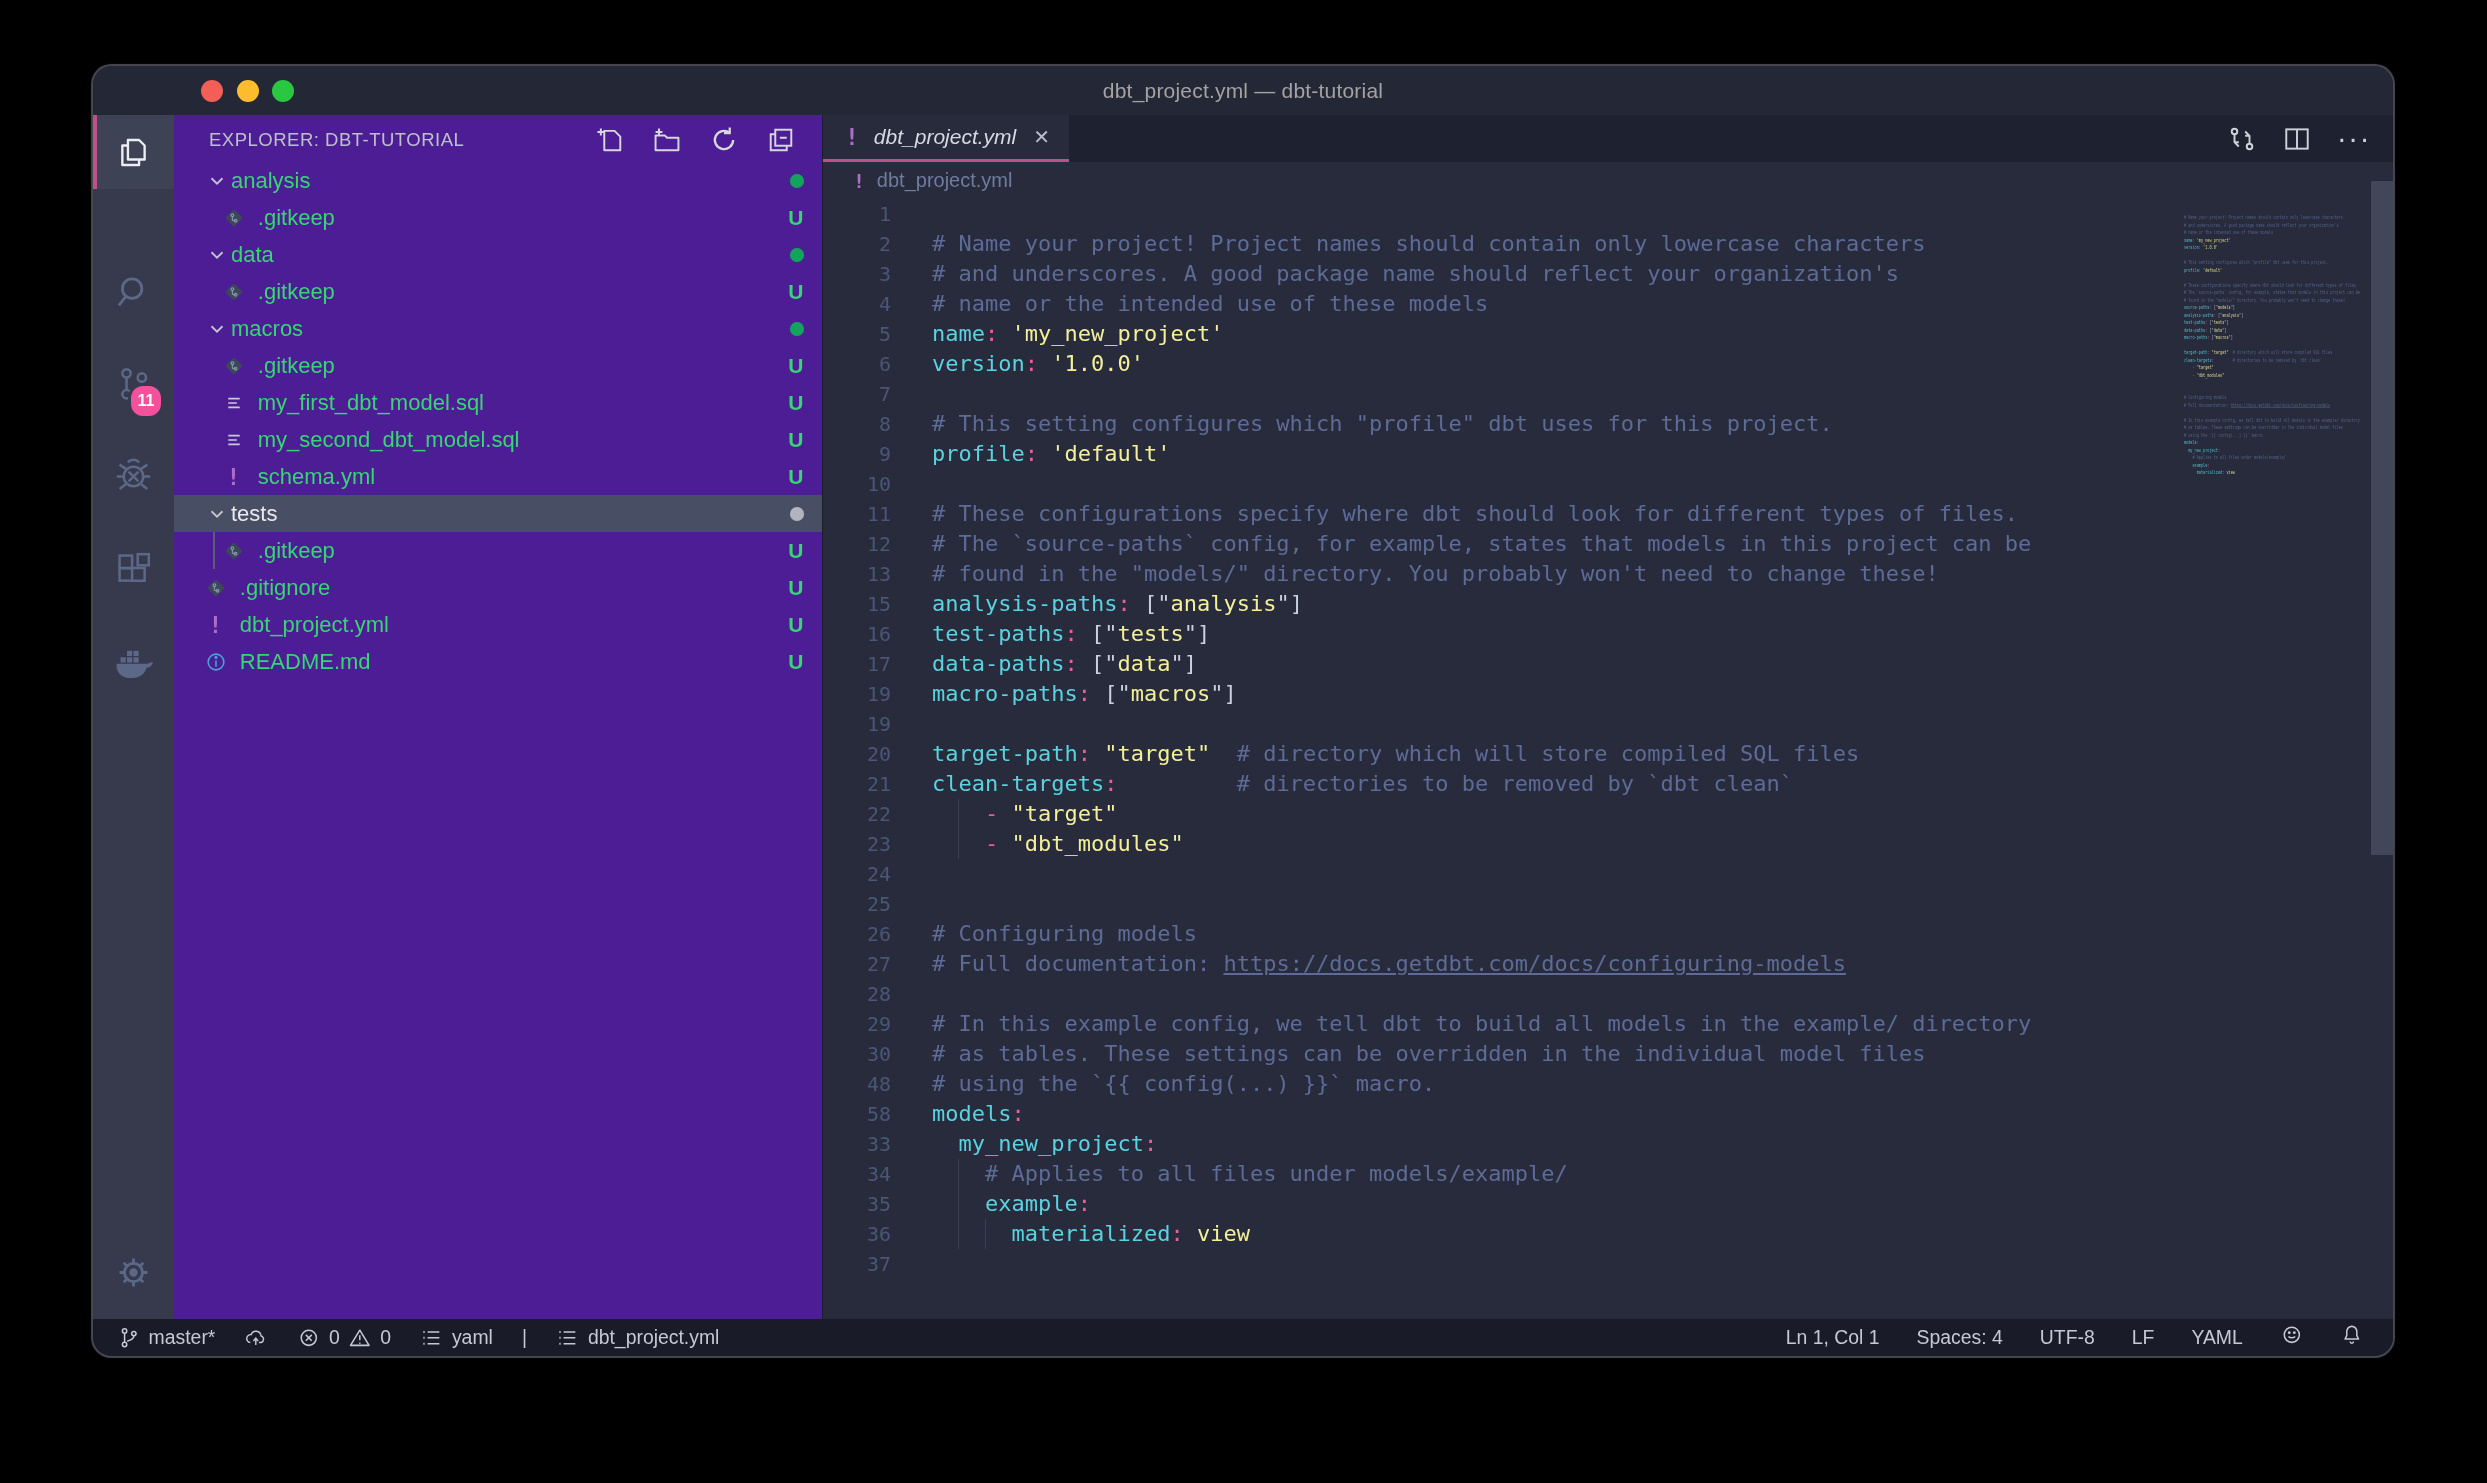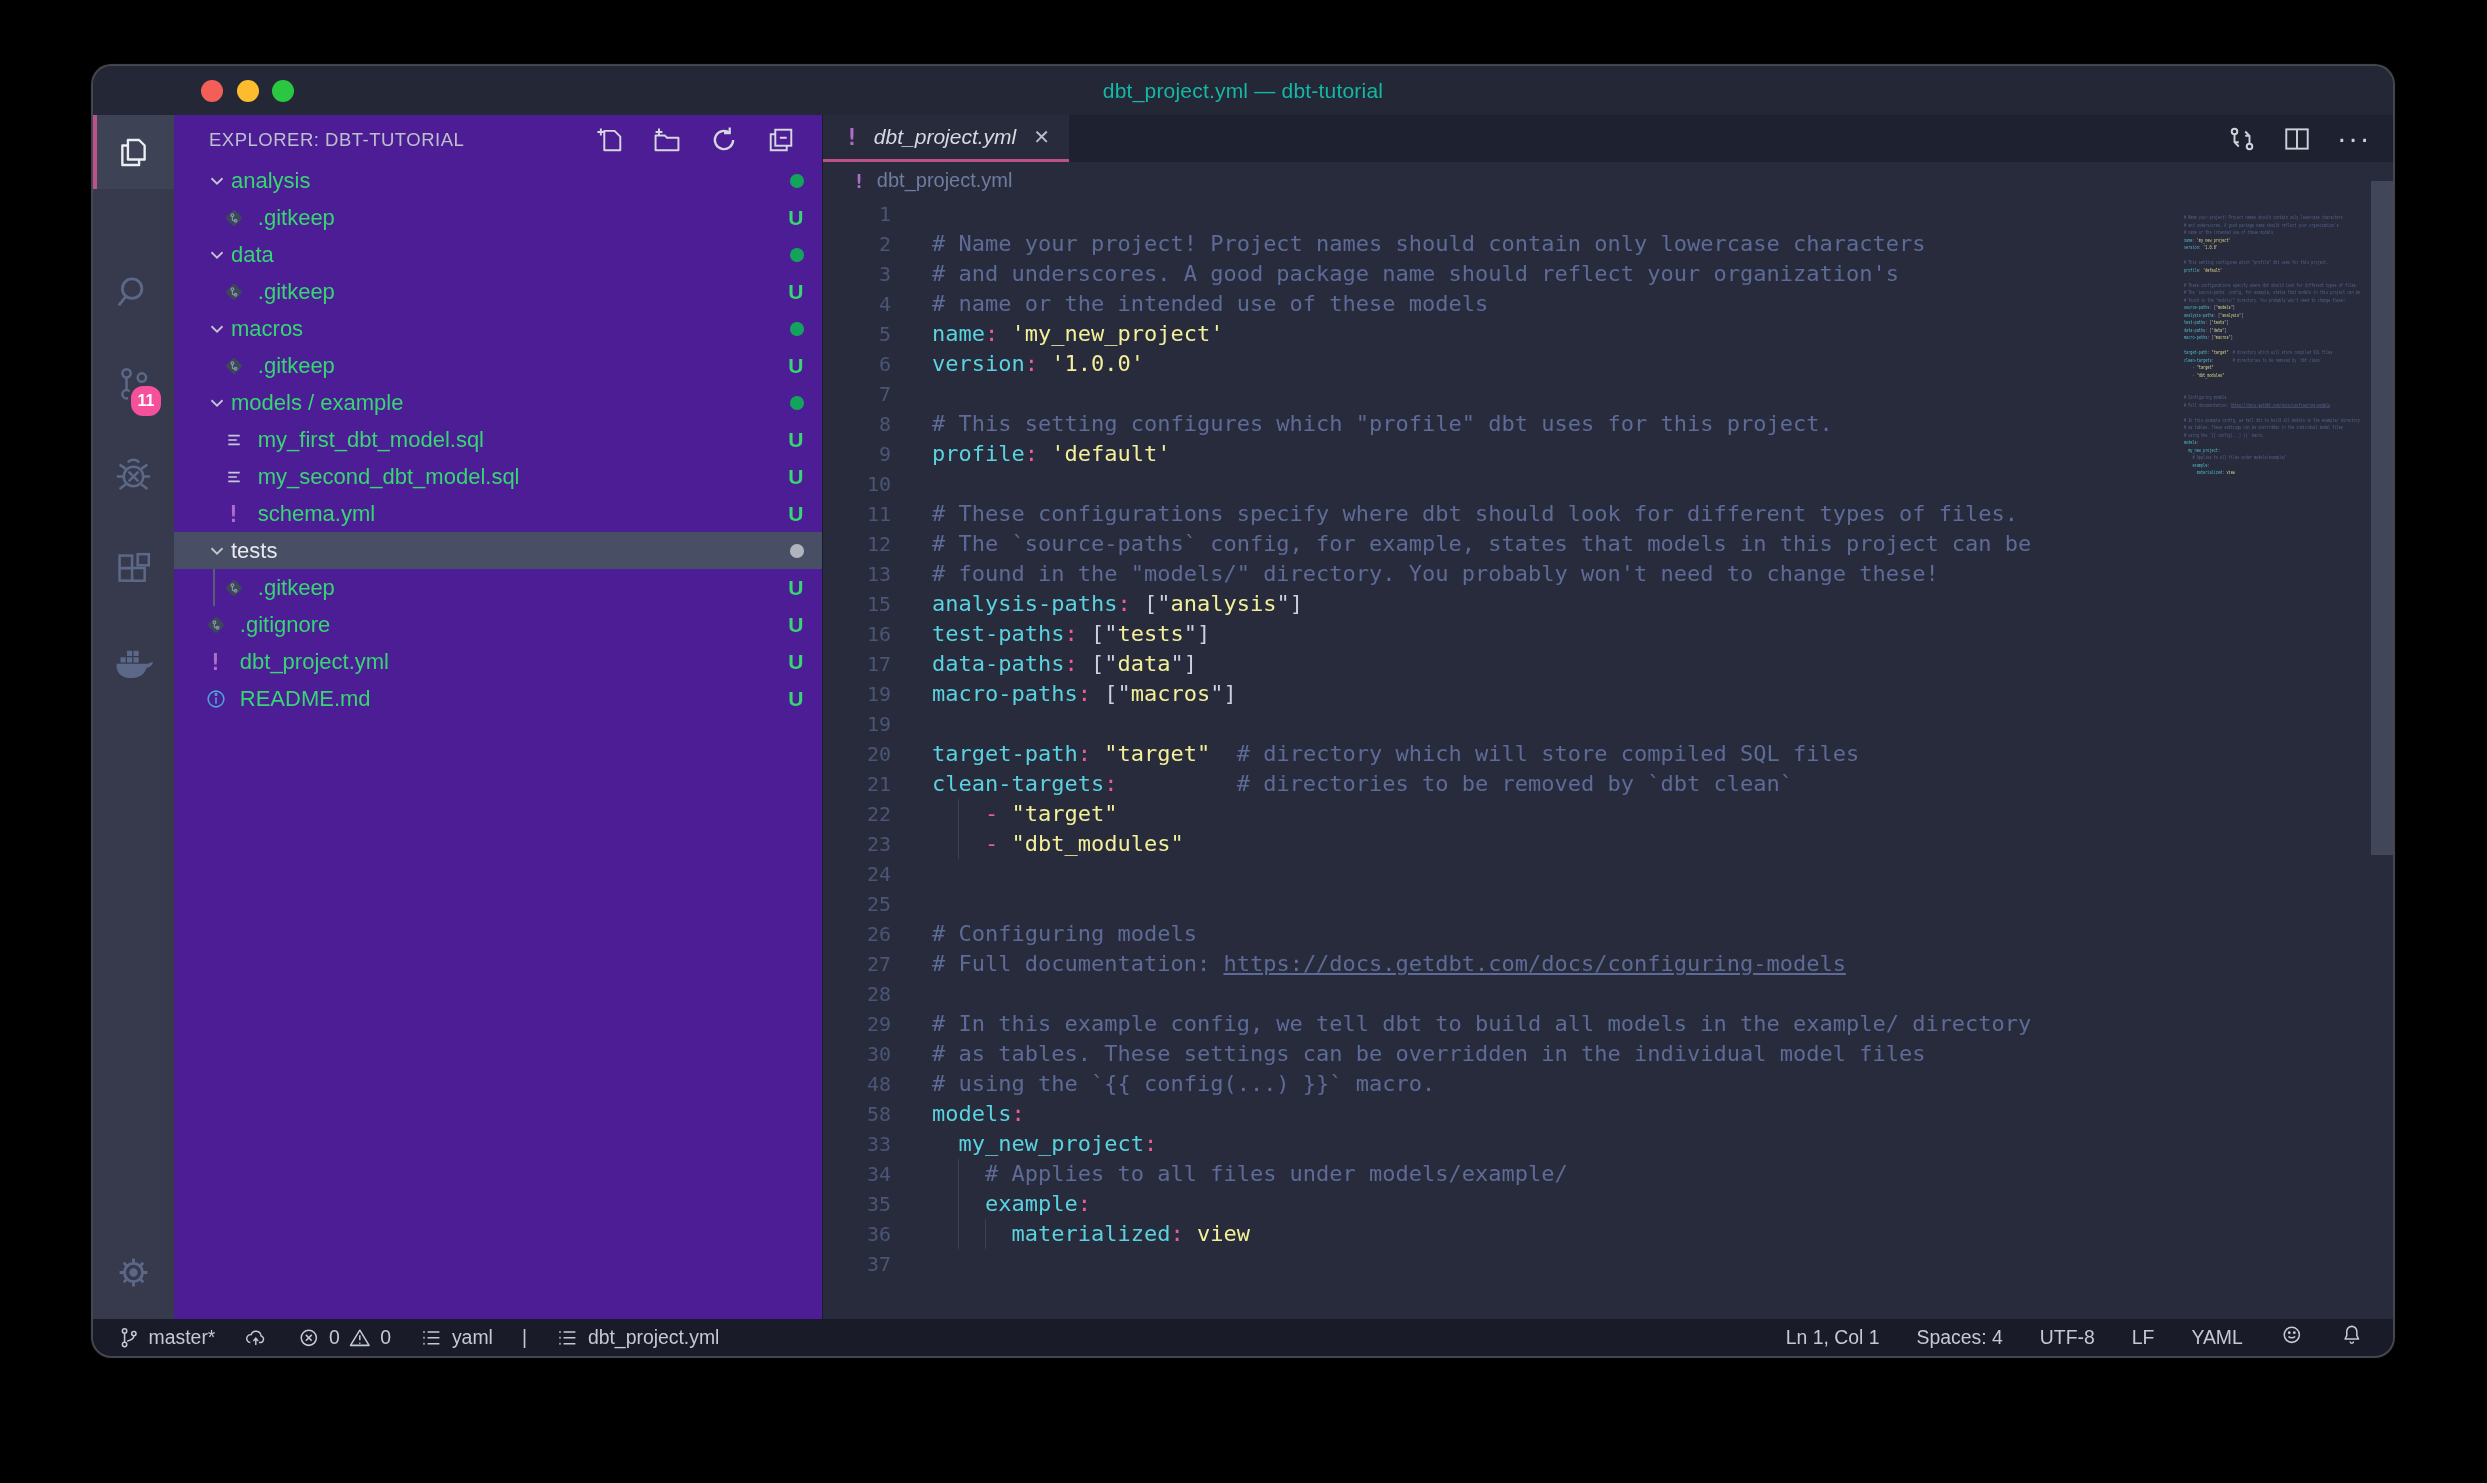--- a/index.html
+++ b/index.html
@@ -6,21 +6,21 @@
   .canvas{position:relative;width:2487px;height:1484px;background:#000;overflow:hidden;
           font-family:"Liberation Sans",sans-serif;-webkit-font-smoothing:antialiased;}
   .window{position:absolute;left:93px;top:66px;width:2300px;height:1290px;border-radius:18.5px;
           background:#272b3c;overflow:hidden;box-shadow:0 0 0.8px 1.7px rgba(130,133,145,.55),0 34px 76px rgba(0,0,0,.9);}
 
   
   .titlebar{position:absolute;left:0;top:0;width:100%;height:49px;background:#242736;display:flex;align-items:center;}
   .traffic{position:absolute;left:108px;top:0;height:49px;display:flex;align-items:center;gap:13.5px;}
   .tl{width:22px;height:22px;border-radius:50%;}
   .tl.r{background:#f35f57;} .tl.y{background:#fdbc2e;} .tl.g{background:#2ac840;}
-  .win-title{width:100%;text-align:center;color:#14b8a6;font-size:21px;letter-spacing:0.2px;}
+  .win-title{width:100%;text-align:center;color:#a3a3a3;font-size:21px;letter-spacing:0.2px;}
 
   
   .main{position:absolute;left:0;top:49px;width:100%;height:1204px;display:flex;}
 
   
   .activitybar{position:relative;width:81px;height:100%;background:#363a4c;flex:none;}
   .act-item{position:absolute;left:0;width:81px;height:93px;display:flex;align-items:center;justify-content:center;color:#5c6887;}
   .act-item.active{background:#3d4255;color:#eceef4;height:74px;}
   .act-item.active::before{content:"";position:absolute;left:0;top:0;width:4.2px;height:100%;background:#bc5289;}
   .act-badge{position:absolute;right:10px;bottom:11.8px;min-width:30px;height:30px;border-radius:15px;background:#f5509c;
@@ -249,29 +249,20 @@
                   <rect x="6" y="6" width="16" height="16" rx="3" transform="rotate(45 14 14)" fill="#3c4759"></rect>
                   <g stroke="#8493a8" stroke-width="1.6" fill="none">
                     <circle cx="12" cy="10.5" r="1.7"></circle>
                     <circle cx="16" cy="17.5" r="1.7"></circle>
                     <path d="M12 12 v5 c0 0 0 0.5 4 0.5"></path>
                   </g>
                 </svg>
               </span>
               <span class="lbl">.gitkeep</span>
               <span class="badge">U</span>
-            </div>
-            <div class="row folder">
-              <span class="chev">
-                <svg viewBox="0 0 24 24" fill="none" stroke="currentColor" stroke-width="2">
-                  <path d="M6 9 l6 6 6-6"></path>
-                </svg>
-              </span>
-              <span class="lbl">models / example</span>
-              <span class="badge"><span class="dot"></span></span>
             </div>
             <div class="row lvl1">
               <span class="ficon">
                 <svg viewBox="0 0 28 28" width="20" height="20" stroke="#c6cbd8" stroke-width="2.4" fill="none">
                   <path d="M6 8 h16 M6 14 h12 M6 20 h16"></path>
                 </svg>
               </span>
               <span class="lbl">my_first_dbt_model.sql</span>
               <span class="badge">U</span>
             </div>

